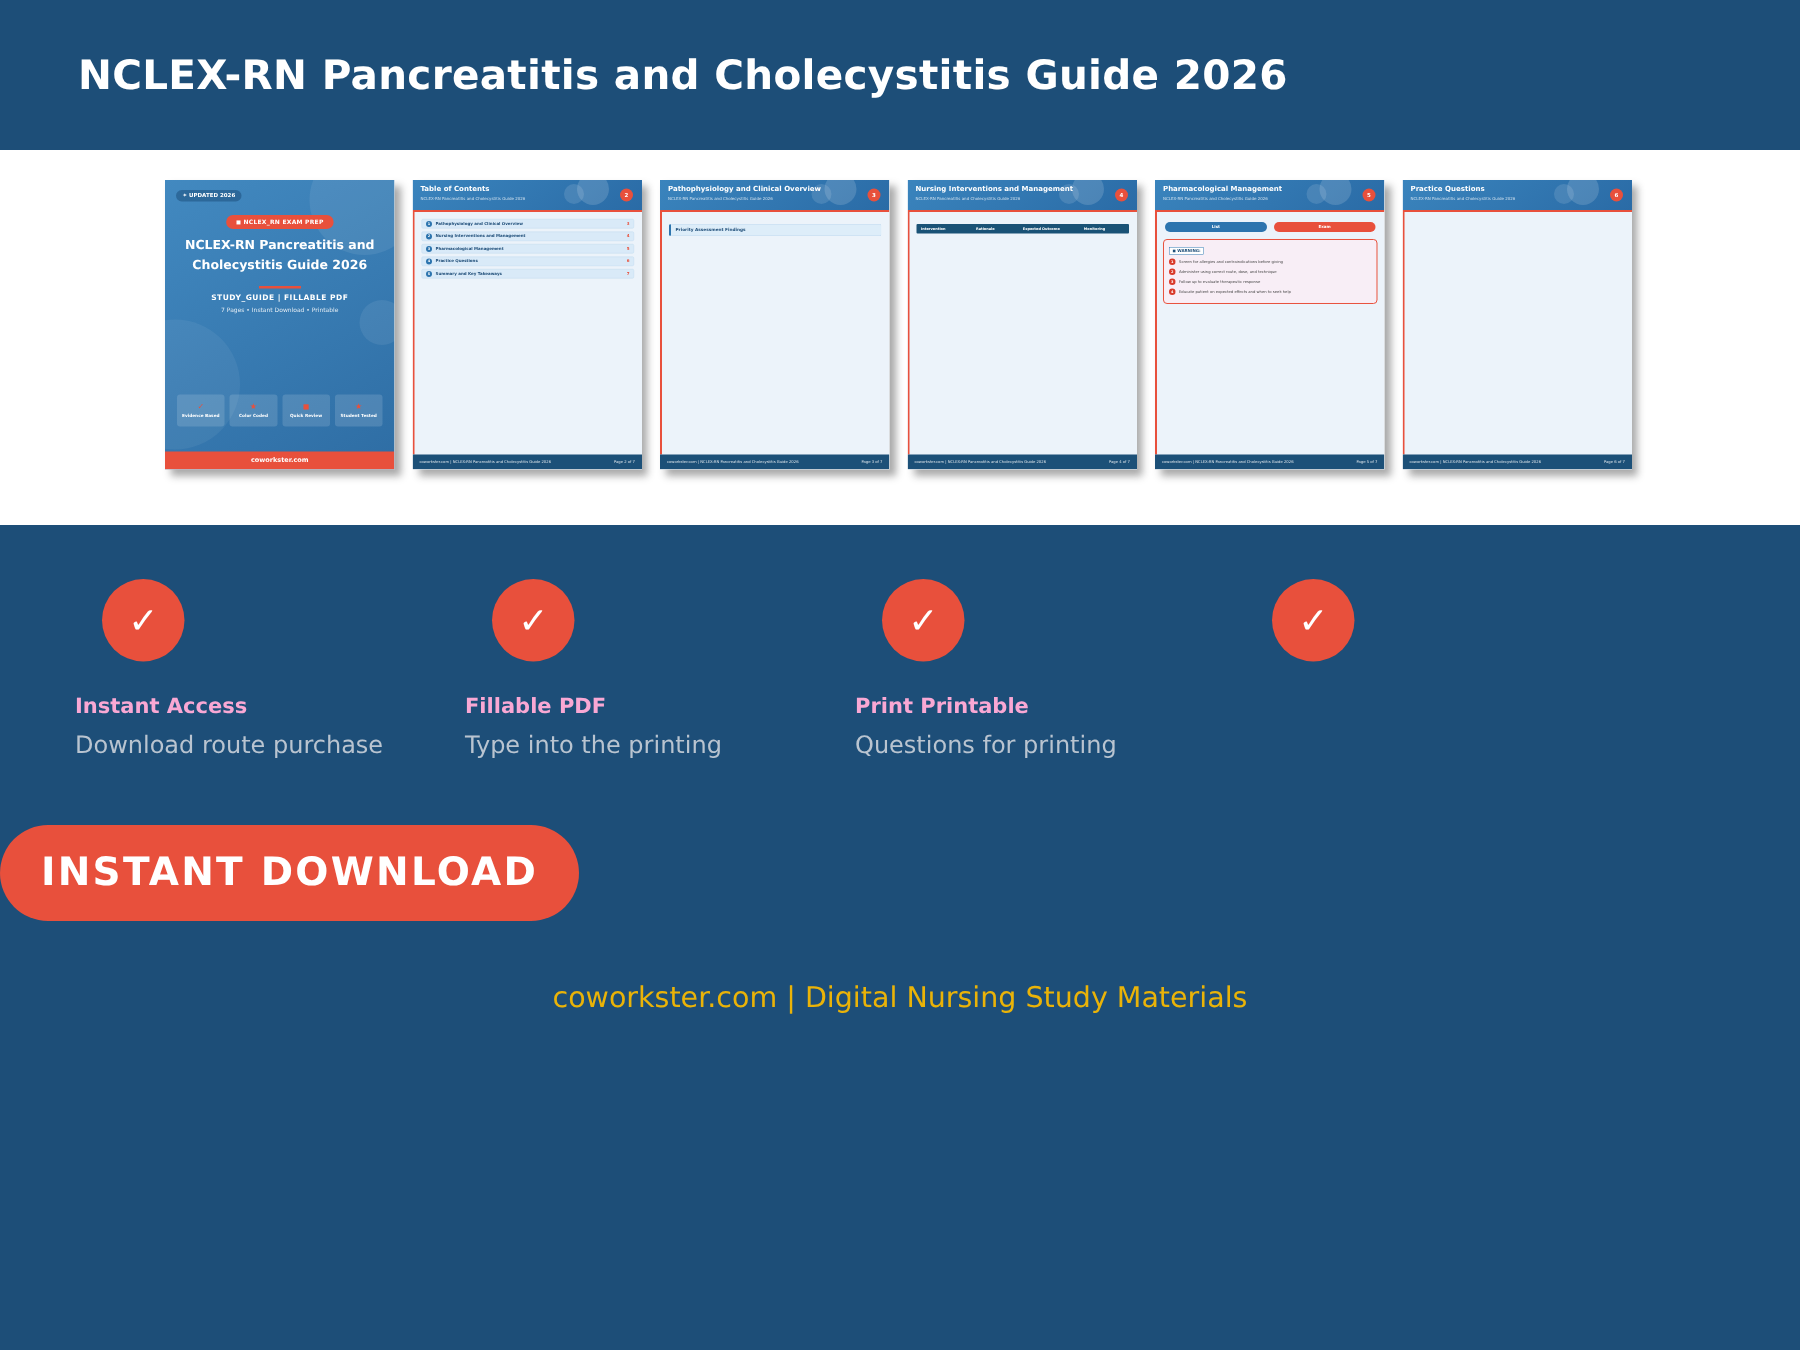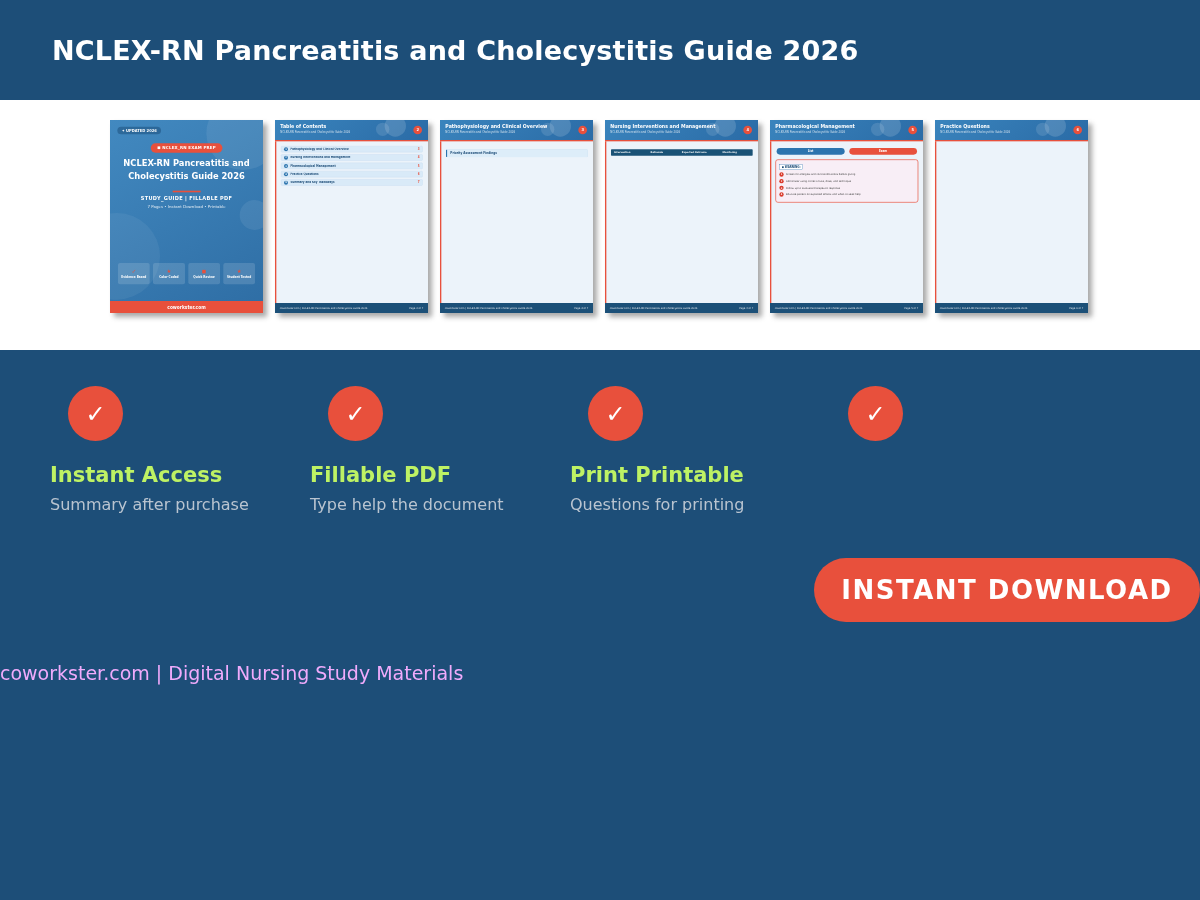--- a/index.html
+++ b/index.html
@@ -66,25 +66,25 @@
   .warnitem{display:flex;align-items:center;margin-bottom:7px}
   .warnnum{width:13px;height:13px;border-radius:50%;background:#d93a2b;color:#fff;font-size:7px;font-weight:bold;display:flex;align-items:center;justify-content:center;margin-right:7px;flex:none}
   .warntext{font-size:7.5px;color:#444;white-space:nowrap}
 
   
   .promo{padding-top:36px}
   .features{display:flex;padding-left:50px}
   .feature{width:260px}
   .fcircle{width:55px;height:55px;border-radius:50%;background:#e8503c;display:flex;align-items:center;justify-content:center;margin:0 0 22px 18px}
   .fcheck{color:#fff;font-size:24px;font-weight:bold}
-  .ftitle{color:#bef264;font-size:21px;font-weight:bold;margin-bottom:8px}
+  .ftitle{color:#f9a8d4;font-size:14px;font-weight:bold;margin-bottom:8px}
   .fsub{color:#b9c4d0;font-size:16px}
-  .cta-row{display:flex;justify-content:flex-end;margin-top:44px}
+  .cta-row{display:flex;justify-content:flex-start;margin-top:44px}
   .cta{width:386px;height:64px;border-radius:32px;background:#e8503c;border:none;color:#fff;font-size:26px;font-weight:bold;letter-spacing:1.5px;font-family:inherit;cursor:pointer}
-  .sitefooter{margin-top:40px;color:#f0abfc;font-size:19px}
+  .sitefooter{text-align:center;margin-top:40px;color:#eab308;font-size:19px}
 </style>
 </head>
 <body>
 
 <div>
 
   <header class="topbar">
     <h1>NCLEX-RN Pancreatitis and Cholecystitis Guide 2026</h1>
   </header>
 
@@ -288,28 +288,28 @@
 
   </section>
 
   <section class="promo">
     <div class="features">
       <div class="feature">
         <div class="fcircle">
             <span class="fcheck">✓</span>
           </div>
         <div class="ftitle">Instant Access</div>
-        <div class="fsub">Summary after purchase</div>
+        <div class="fsub">Download route purchase</div>
       </div>
       <div class="feature">
         <div class="fcircle">
             <span class="fcheck">✓</span>
           </div>
         <div class="ftitle">Fillable PDF</div>
-        <div class="fsub">Type help the document</div>
+        <div class="fsub">Type into the printing</div>
       </div>
       <div class="feature">
         <div class="fcircle">
             <span class="fcheck">✓</span>
           </div>
         <div class="ftitle">Print Printable</div>
         <div class="fsub">Questions for printing</div>
       </div>
       <div class="feature">
         <div class="fcircle">

